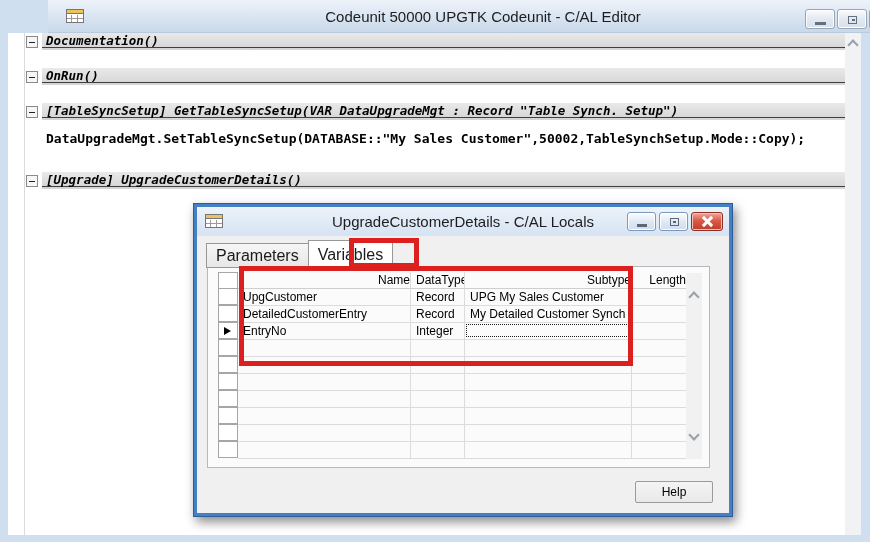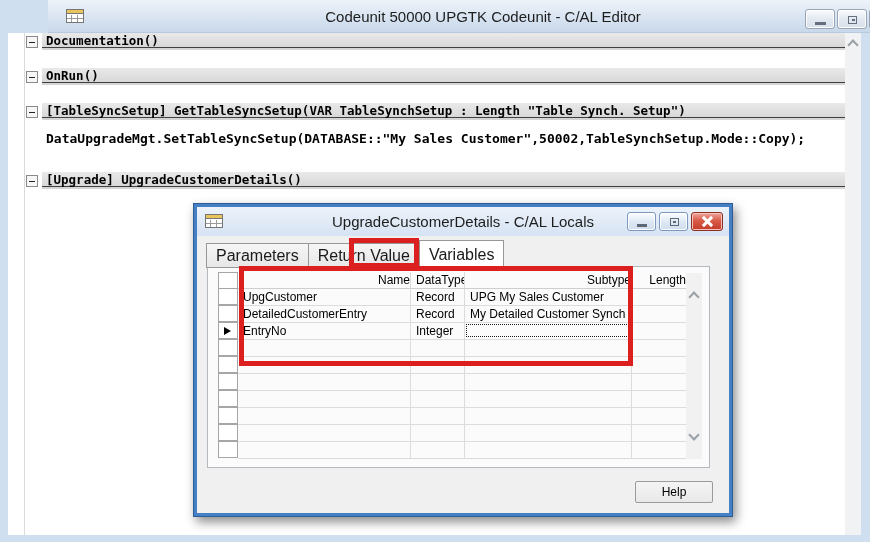--- a/index.html
+++ b/index.html
@@ -57,20 +57,21 @@
 
   .collapse-box {
     position:absolute; left:26px; width:12px; height:12px;
     border:1px solid #8a8a8a; background:#f6f6f6;
   }
   .collapse-box .minus { position:absolute; left:2px; top:5px; width:6px; height:1px; background:#222; }
 
   .code-bar {
     position:absolute; left:42px; width:803px; height:17px;
     background:linear-gradient(#e9e9e9, #d4d4d4);
+    font-style:italic;
   }
   .code-bar .t {
     display:block; height:15px; padding-left:4px;
     border-bottom:1px solid #3f3f3f;
     font-family:"DejaVu Sans Mono", monospace; font-weight:bold;
     font-size:12.5px; line-height:15px; color:#000; white-space:nowrap;
   }
   .code-line {
     position:absolute; left:46px; width:790px;
     font-family:"DejaVu Sans Mono", monospace; font-weight:bold;
@@ -213,21 +214,21 @@
       <div class="minus"></div>
     </div>
 
   <div class="code-bar" style="top:33px;">
       <span class="t">Documentation()</span>
     </div>
   <div class="code-bar" style="top:68px;">
       <span class="t">OnRun()</span>
     </div>
   <div class="code-bar" style="top:103px;">
-      <span class="t">[TableSyncSetup] GetTableSyncSetup(VAR TableSynchSetup : Length "Table Synch. Setup")</span>
+      <span class="t">[TableSyncSetup] GetTableSyncSetup(VAR DataUpgradeMgt : Record "Table Synch. Setup")</span>
     </div>
   <div class="code-line" style="top:131px;">DataUpgradeMgt.SetTableSyncSetup(DATABASE::"My Sales Customer",50002,TableSynchSetup.Mode::Copy);</div>
   <div class="code-bar" style="top:172px;">
       <span class="t">[Upgrade] UpgradeCustomerDetails()</span>
     </div>
 
   <div class="mw-scrollbar">
     <div class="chev up"></div>
   </div>
 
@@ -249,21 +250,20 @@
           </div>
         <div class="dlg-btn close">
             <div class="xglyph"></div>
           </div>
       </div>
     </div>
 
     <div class="dlg-body">
       <div class="tabs">
         <div class="tab">Parameters</div>
-        <div class="tab">Return Value</div>
         <div class="tab selected">Variables</div>
       </div>
 
       <div class="panel">
         <div class="grid">
 
           <div class="grid-row hdr">
             <div class="sel-cell"></div>
             <div class="cell c-name">Name</div>
             <div class="cell c-dtype">DataType</div>

